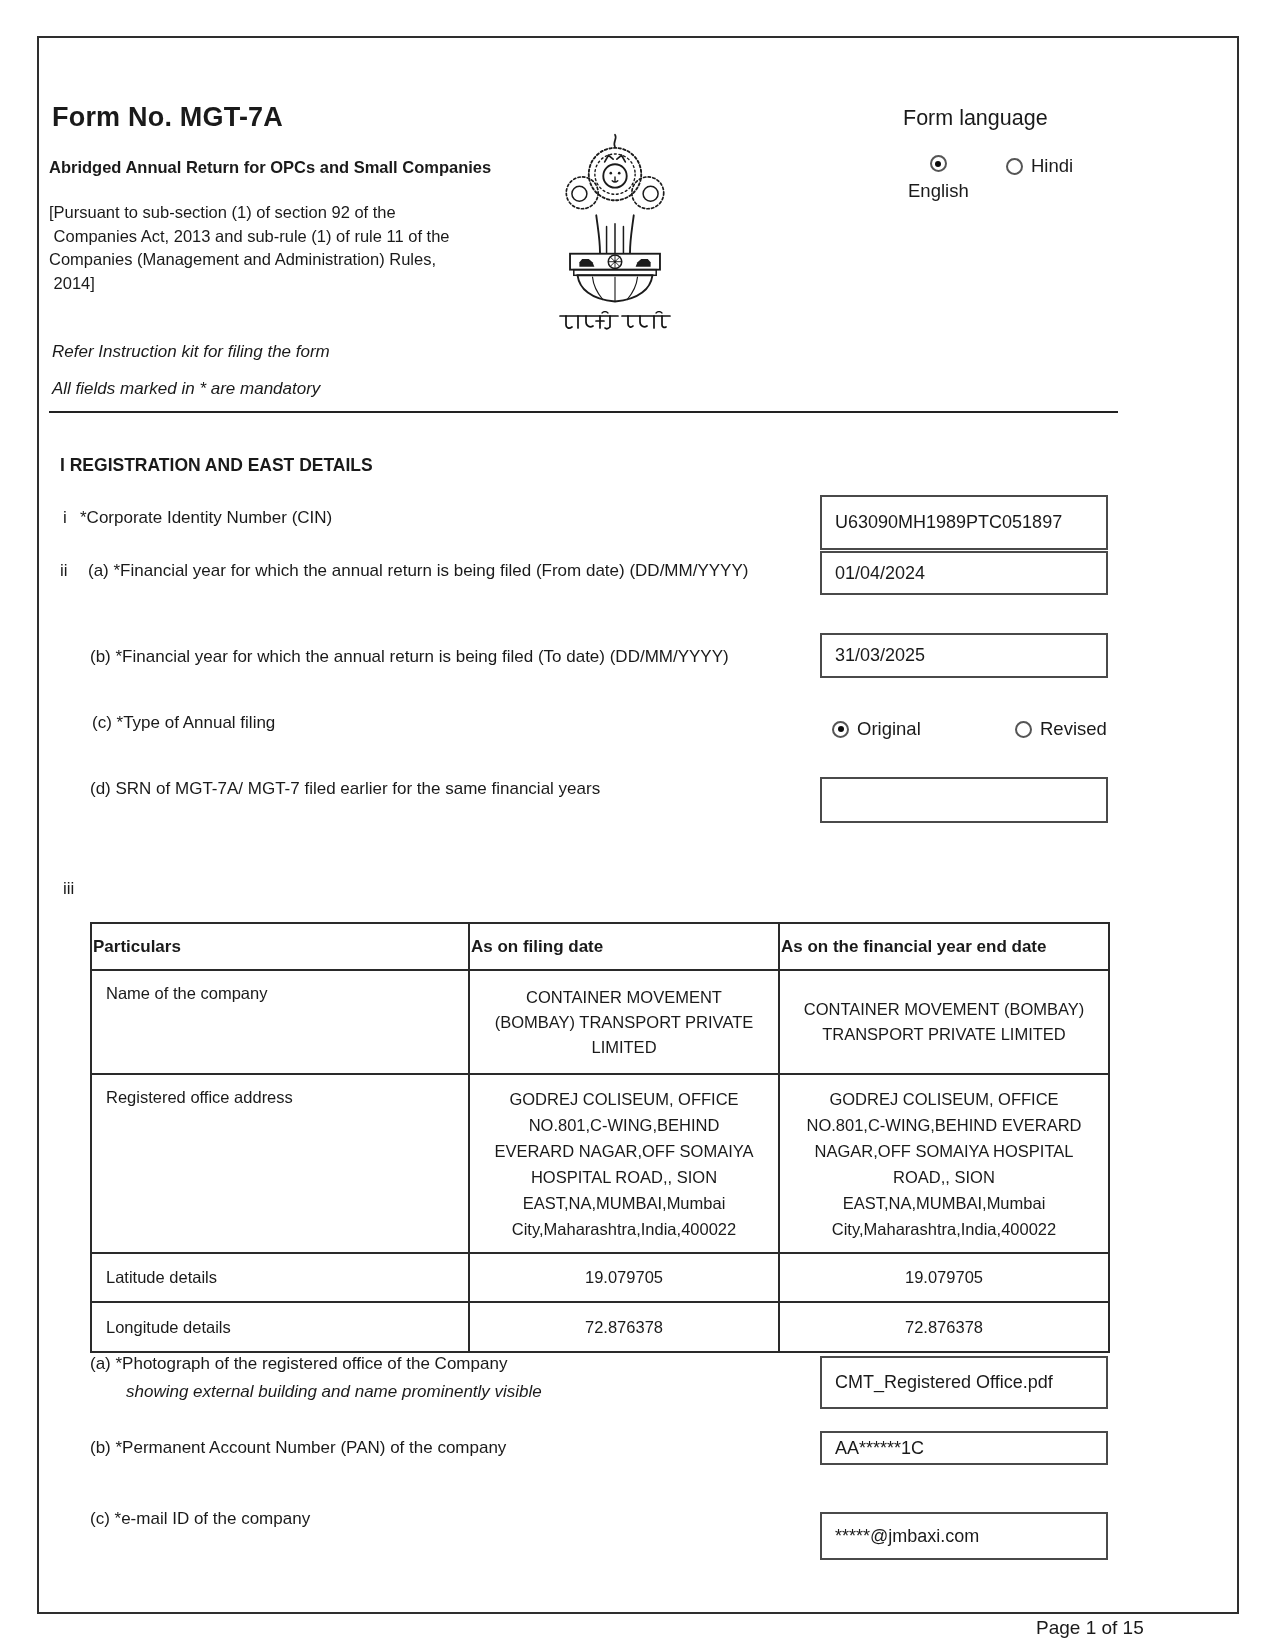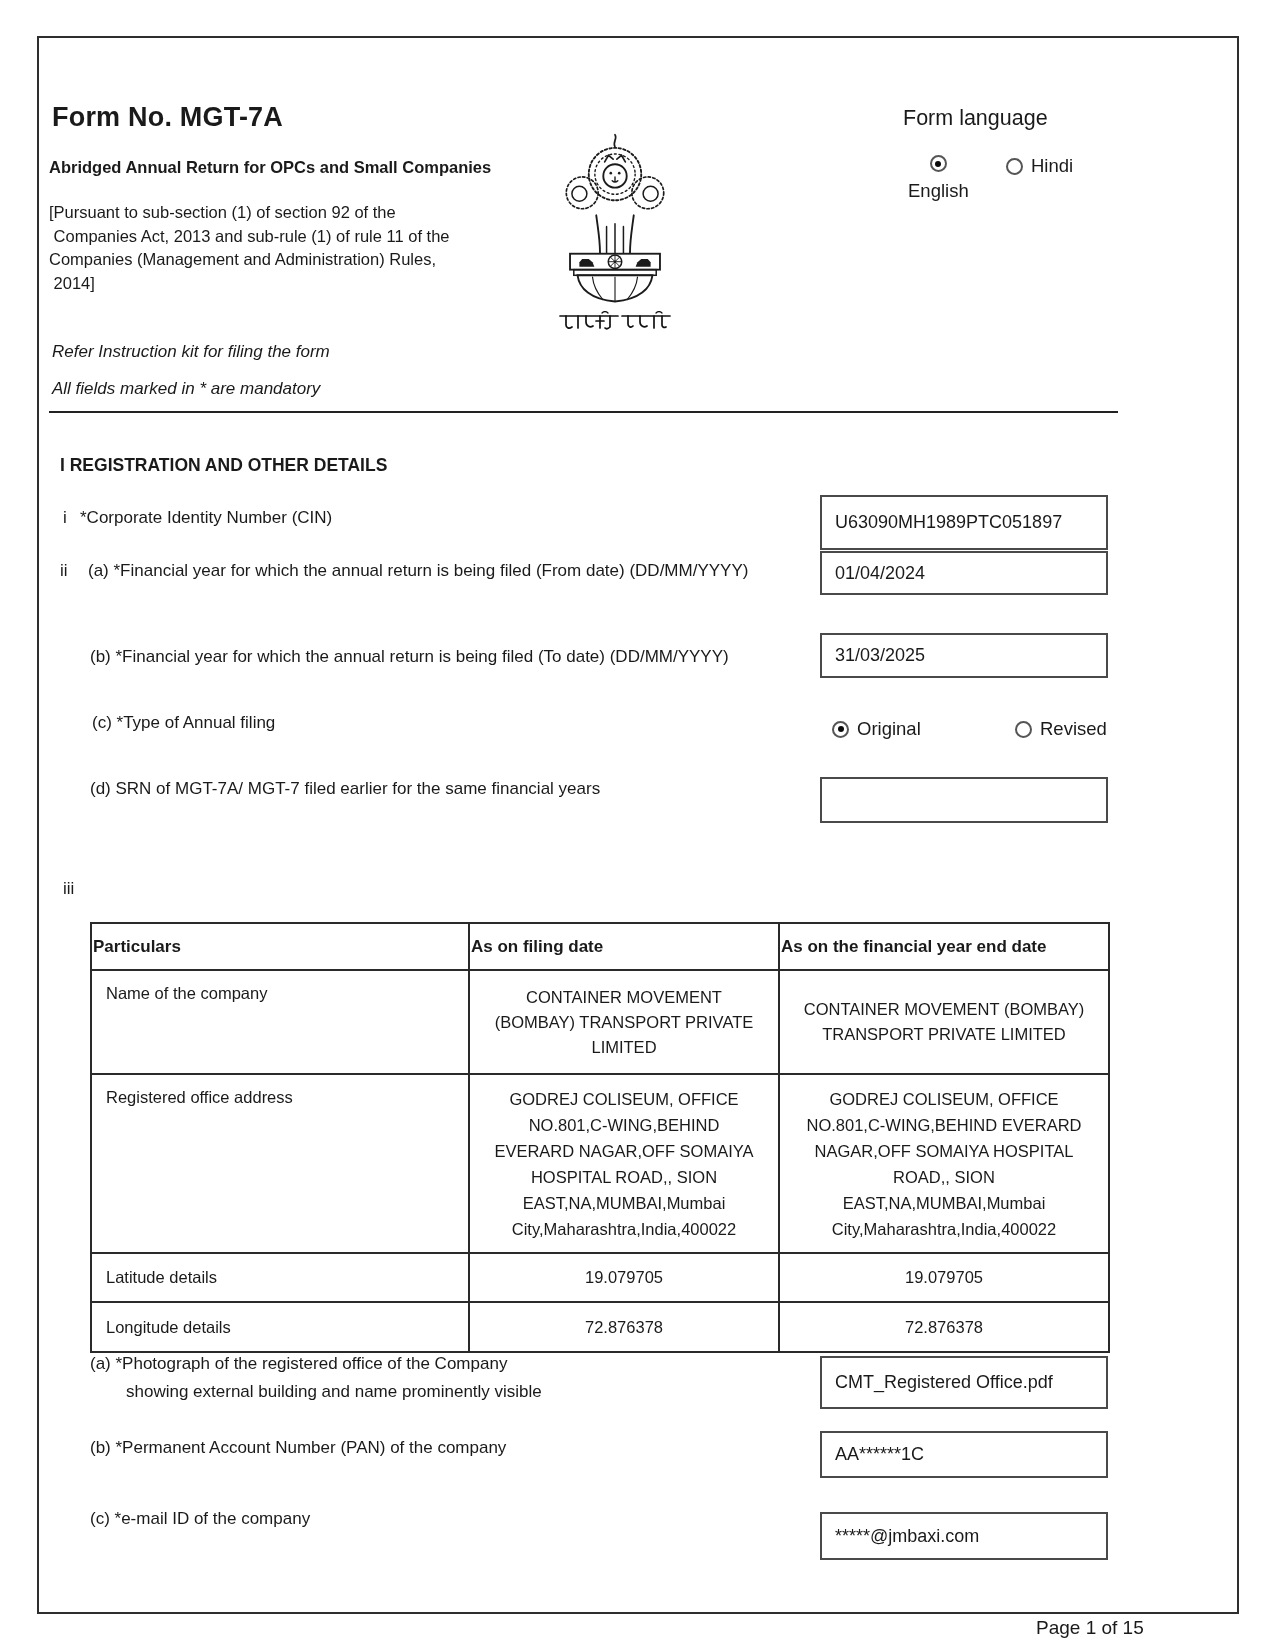--- a/index.html
+++ b/index.html
@@ -28,21 +28,21 @@
   .l-srn{left:90px;top:779px;}
   .idx-iii{left:63px;top:879px;font-size:17px;}
 
   .ibox{left:820px;width:288px;border:2px solid #4a4a4a;display:flex;align-items:center;
         padding-left:13px;font-size:18px;box-sizing:border-box;background:#fff;}
   .b-cin{top:495px;height:55px;}
   .b-from{top:551px;height:44px;}
   .b-to{top:633px;height:45px;}
   .b-srn{top:777px;height:46px;}
   .b-photo{top:1356px;height:53px;}
-  .b-pan{top:1431px;height:47px;}
+  .b-pan{top:1431px;height:34px;}
   .b-email{top:1512px;height:48px;}
 
   .rgroup{display:flex;align-items:center;gap:8px;font-size:18.5px;}
   .rg-en{left:908px;top:155px;flex-direction:column;}
   .rg-hi{left:1006px;top:155px;}
   .rg-orig{left:832px;top:718px;}
   .rg-rev{left:1015px;top:718px;}
   .radio{width:17px;height:17px;border:2px solid #555;border-radius:50%;background:#fff;
          display:inline-block;position:relative;box-sizing:border-box;flex:0 0 auto;}
   .radio.sel::after{content:"";position:absolute;left:3.5px;top:3.5px;width:6px;height:6px;
@@ -57,21 +57,21 @@
   .c-part{text-align:left;padding-left:14px;}
   .va-top{vertical-align:top !important;padding-top:13px;}
   .c-val{text-align:center;white-space:pre-line;line-height:25px;padding:2px 4px;}
   .r-name td{height:88px;}
   .r-addr td{height:163px;}
   .r-addr .c-val{line-height:26px;}
   .r-lat td{height:43px;}
   .r-lon td{height:44px;}
 
   .t-photo1{left:90px;top:1354px;font-size:17px;white-space:nowrap;}
-  .t-photo2{left:126px;top:1382px;font-size:17px;white-space:nowrap;}
+  .t-photo2{left:126px;top:1382px;font-size:17px;white-space:nowrap;font-style:italic;}
   .t-pan{left:90px;top:1438px;font-size:17px;white-space:nowrap;}
   .t-email{left:90px;top:1509px;font-size:17px;white-space:nowrap;}
   .t-page{left:1036px;top:1617px;font-size:19px;}
 </style>
 </head>
 <body>
 
 <div class="page">
   <div class="abs bbox"></div>
 
@@ -136,21 +136,21 @@
     <path d="M88,5 v6 c0,4 4,6 7,4"></path>
     <path d="M102,5 v12"></path>
     <path d="M110,5 v9 c0,2 2,3 4,2"></path>
     <path d="M104,2 c2,-2 4,-2 6,0" stroke-width="1.2"></path>
   </svg>
 
   <div class="abs t-instr t-instr1">Refer Instruction kit for filing the form</div>
   <div class="abs t-instr t-instr2">All fields marked in * are mandatory</div>
   <div class="abs hr"></div>
 
-  <div class="abs t-sectitle">I REGISTRATION AND OTHER DETAILS</div>
+  <div class="abs t-sectitle">I REGISTRATION AND EAST DETAILS</div>
 
   <div class="abs lbl idx-i">i</div>
   <div class="abs lbl l-cin">*Corporate Identity Number (CIN)</div>
   <div class="abs ibox b-cin">
     <span>U63090MH1989PTC051897</span>
   </div>
 
   <div class="abs lbl idx-ii">ii</div>
   <div class="abs lbl l-fyfrom">(a) *Financial year for which the annual return is being filed (From date) (DD/MM/YYYY)</div>
   <div class="abs ibox b-from">

